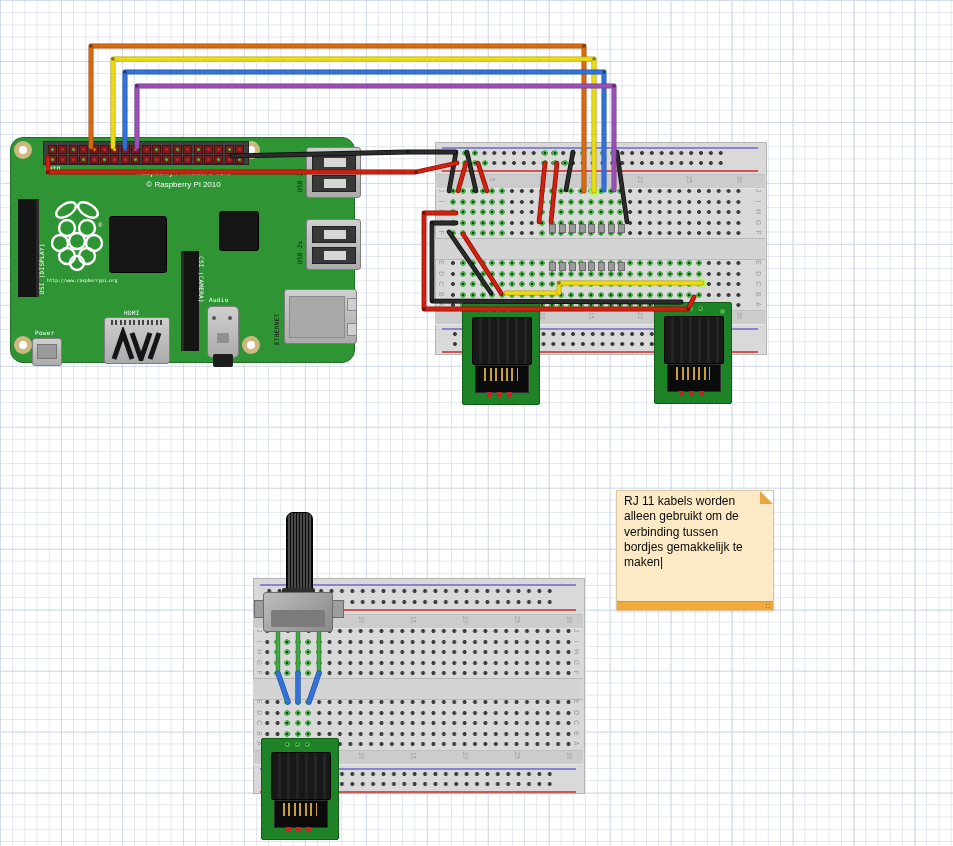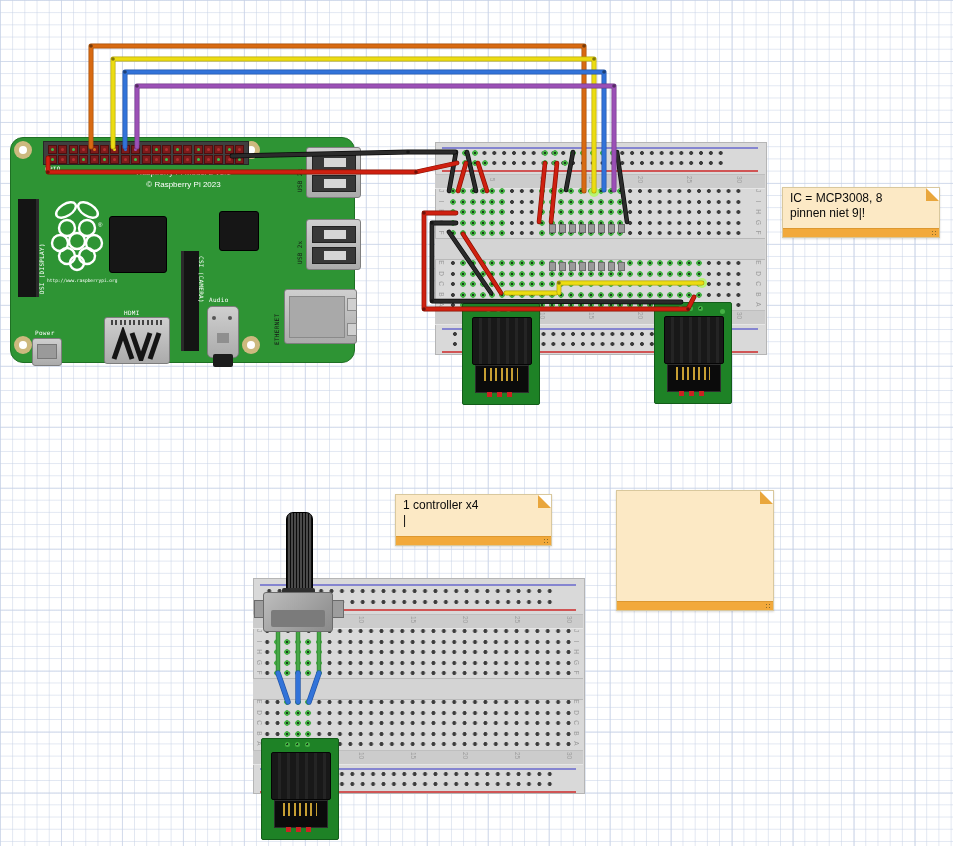--- a/index.html
+++ b/index.html
@@ -194,21 +194,21 @@
         <div class="gpin" style="left: 191.2px; top: 3px; position: absolute;">
           <i style="background: rgb(176, 48, 48);"></i>
         </div>
         <div class="gpin" style="left: 191.2px; top: 13px; position: absolute;">
           <i style="background: rgb(57, 192, 74);"></i>
         </div>
       </div>
     <div class="lbl" style="left:34px;top:27px;">GPIO</div>
 
     <div class="pi-txt pi-title">Raspberry Pi Model 2 v1.1</div>
-    <div class="pi-txt pi-copy">© Raspberry Pi 2023</div>
+    <div class="pi-txt pi-copy">© Raspberry Pi 2010</div>
     <div class="pi-txt pi-url">http://www.raspberrypi.org</div>
 
     <svg width="56" height="72" viewBox="0 0 56 72" style="position:absolute;left:38px;top:62px;">
       <g fill="none" stroke="#ffffff" stroke-width="2.4">
         <ellipse cx="17" cy="10" rx="11" ry="6" transform="rotate(-32 17 10)"></ellipse>
         <ellipse cx="39" cy="10" rx="11" ry="6" transform="rotate(32 39 10)"></ellipse>
         <circle cx="18" cy="28" r="8"></circle>
           <circle cx="38" cy="28" r="8"></circle>
         <circle cx="11" cy="43" r="8"></circle>
           <circle cx="28" cy="41" r="8"></circle>
@@ -410,38 +410,27 @@
       <g>
         <polyline points="298,673 298,702" fill="none" stroke="#2255a8" stroke-width="5.4" stroke-linecap="round" stroke-linejoin="round"></polyline>
         <polyline points="298,673 298,702" fill="none" stroke="#3273d9" stroke-width="4" stroke-linecap="round" stroke-linejoin="round"></polyline>
       </g>
       <g>
         <polyline points="319,673 309,702" fill="none" stroke="#2255a8" stroke-width="5.4" stroke-linecap="round" stroke-linejoin="round"></polyline>
         <polyline points="319,673 309,702" fill="none" stroke="#3273d9" stroke-width="4" stroke-linecap="round" stroke-linejoin="round"></polyline>
       </g>
     </svg>
 
-  <div class="note" style="left:782px;top:187px;width:156px;height:49px;">
-    <div class="note-fold"></div>
-    <div class="note-text">IC = MCP3008, 8
-pinnen niet 9|!</div>
-    <div class="note-bar">
-        <span class="note-grip"></span>
-      </div>
-  </div>
-  <div class="note" style="left:395px;top:494px;width:155px;height:50px;">
-    <div class="note-fold"></div>
-    <div class="note-text">1 controller  x4
-|</div>
-    <div class="note-bar">
-        <span class="note-grip"></span>
-      </div>
-  </div>
   <div class="note" style="left:616px;top:490px;width:156px;height:119px;">
     <div class="note-fold"></div>
+    <div class="note-text">RJ 11 kabels worden
+alleen gebruikt om de
+verbinding tussen
+bordjes gemakkelijk te
+maken|</div>
     <div class="note-bar">
         <span class="note-grip"></span>
       </div>
   </div>
 <div class="bb-band" style="left: 435px; top: 174px; width: 330px; height: 13px; position: absolute;"></div>
     <div class="bb-band" style="left: 435px; top: 310px; width: 330px; height: 13px; position: absolute;"></div>
     <div class="bb-gutter" style="left: 435px; top: 238px; width: 330px; height: 20px; position: absolute;"></div>
     <div class="rail" style="left: 442px; top: 146.5px; width: 316px; background: rgb(133, 133, 208); position: absolute;"></div>
     <div class="rail" style="left: 442px; top: 170px; width: 316px; background: rgb(208, 85, 85); position: absolute;"></div>
     <div class="rail" style="left: 442px; top: 328px; width: 316px; background: rgb(133, 133, 208); position: absolute;"></div>

